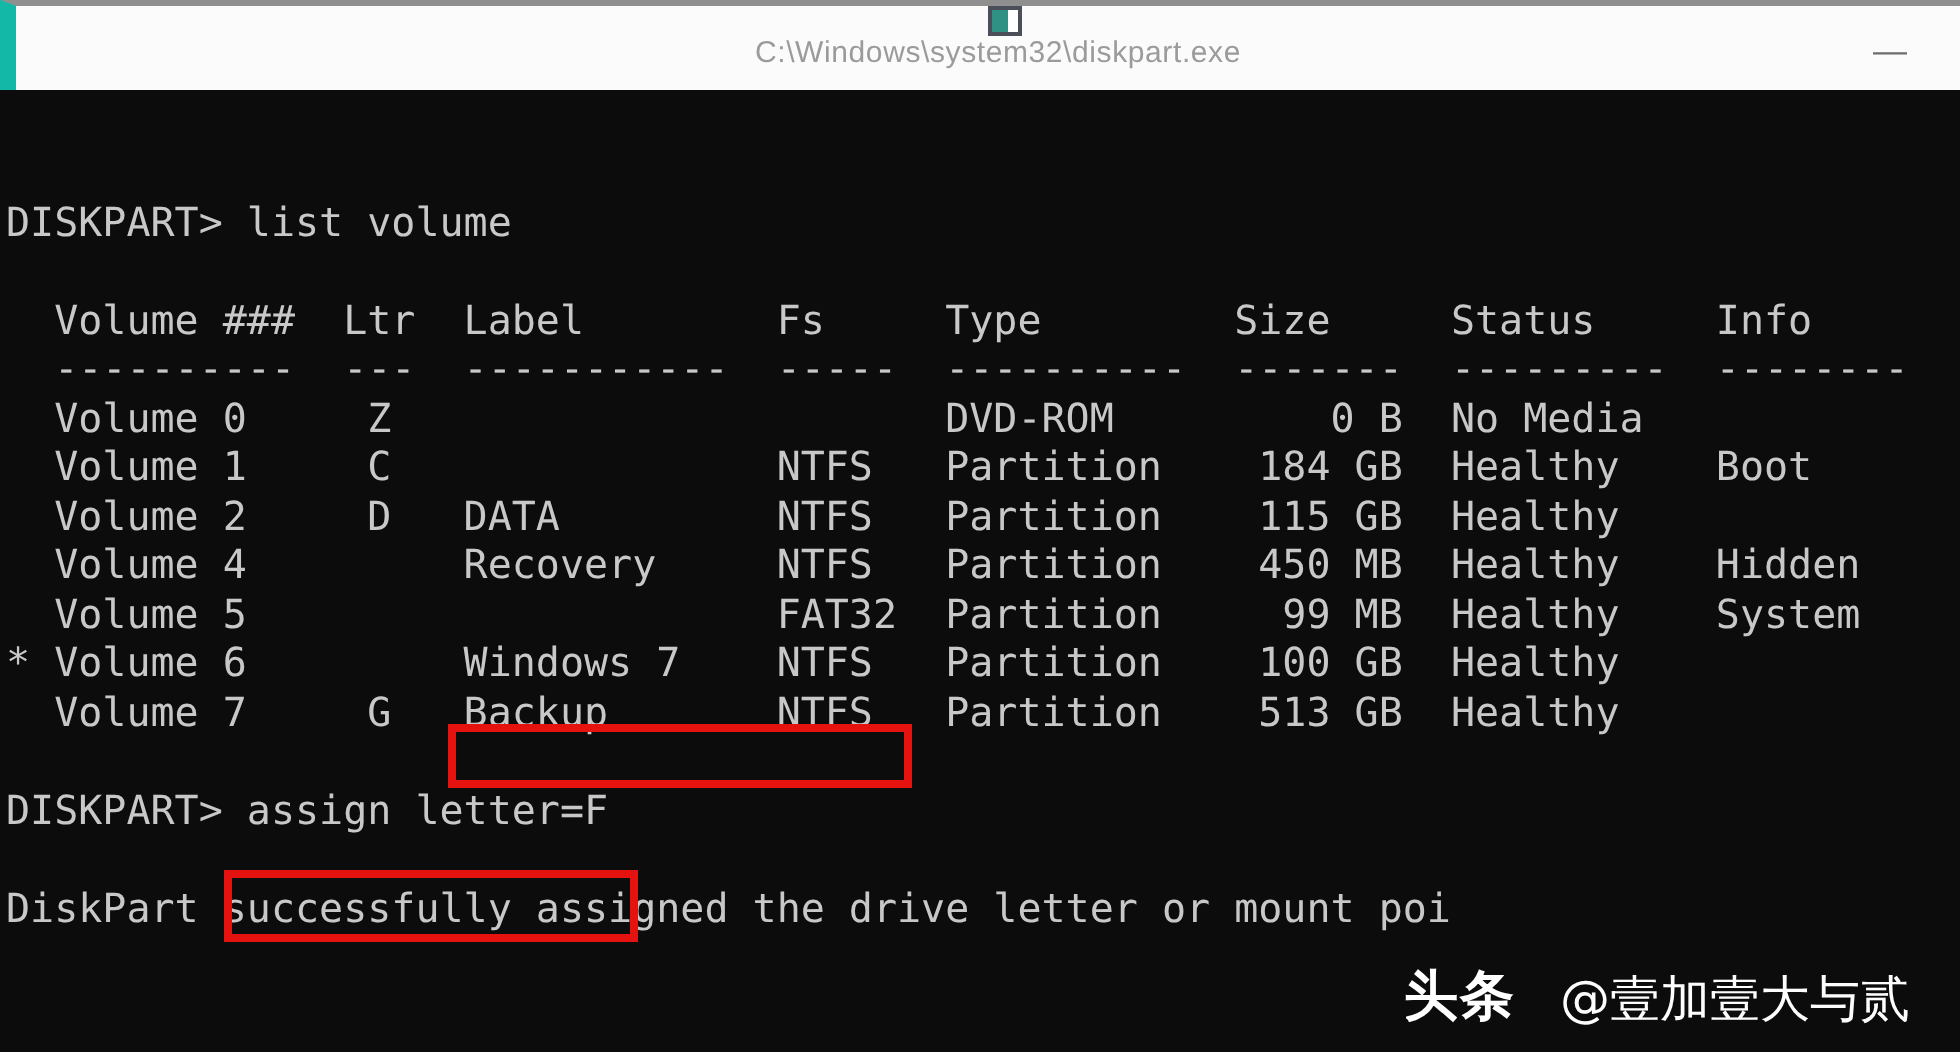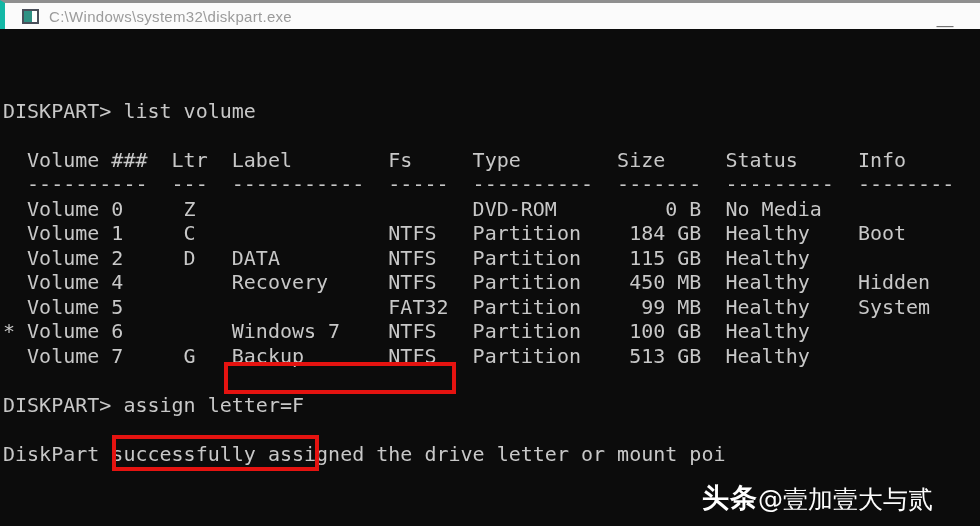--- a/index.html
+++ b/index.html
@@ -3,25 +3,25 @@
 <meta charset="utf-8">
 <style>
   * { margin:0; padding:0; box-sizing:border-box; }
   html,body { width:980px; height:526px; background:#000; }
   .window {
     position:relative; width:980px; height:526px; overflow:hidden;
     font-family:"Liberation Sans", sans-serif; background:#0c0c0c;
   }
   
   .titlebar {
-    position:absolute; top:0; left:0; right:0; height:29px;
+    position:absolute; top:0; left:0; right:0; height:45px;
     background:#fbfbfb;
     border-top:3px solid #8f8f8f;
-    border-left:5px solid #14b8a6;
-    display:flex; align-items:center;
+    border-left:8px solid #14b8a6;
+    display:flex; align-items:center;flex-direction:column;
   }
   .app-icon {
     width:17px; height:15px; margin-left:17px;
     border:2px solid #4a4f5a; background:#fff; position:relative; flex:none;
   }
   .app-icon::before {
     content:""; position:absolute; left:0; top:0; bottom:0; width:58%;
     background:#2f9184;
   }
   .title-text {
@@ -49,21 +49,21 @@
   }
   .hl-windows7 { left:224px; top:317px; width:232px; height:32px; }
   .hl-assign   { left:112px; top:390px; width:207px; height:36px; }
   
   .watermark {
     position:absolute; left:702px; top:484px; height:32px;
     display:flex; align-items:flex-end; white-space:nowrap;
     color:#ffffff; font-family:"DejaVu Sans", sans-serif;
   }
   .wm-brand  { font-size:27px; font-weight:bold; letter-spacing:1px; }
-  .wm-handle { font-size:25px; font-weight:400; margin-left:0; color:#fdfdfd; }
+  .wm-handle { font-size:25px; font-weight:400; margin-left:22px; color:#fdfdfd; }
 </style>
 </head>
 <body>
 
 <div class="window">
 
   <div class="titlebar">
     <span class="app-icon"></span>
     <span class="title-text">C:\Windows\system32\diskpart.exe</span>
     <button class="min-btn">—</button>

